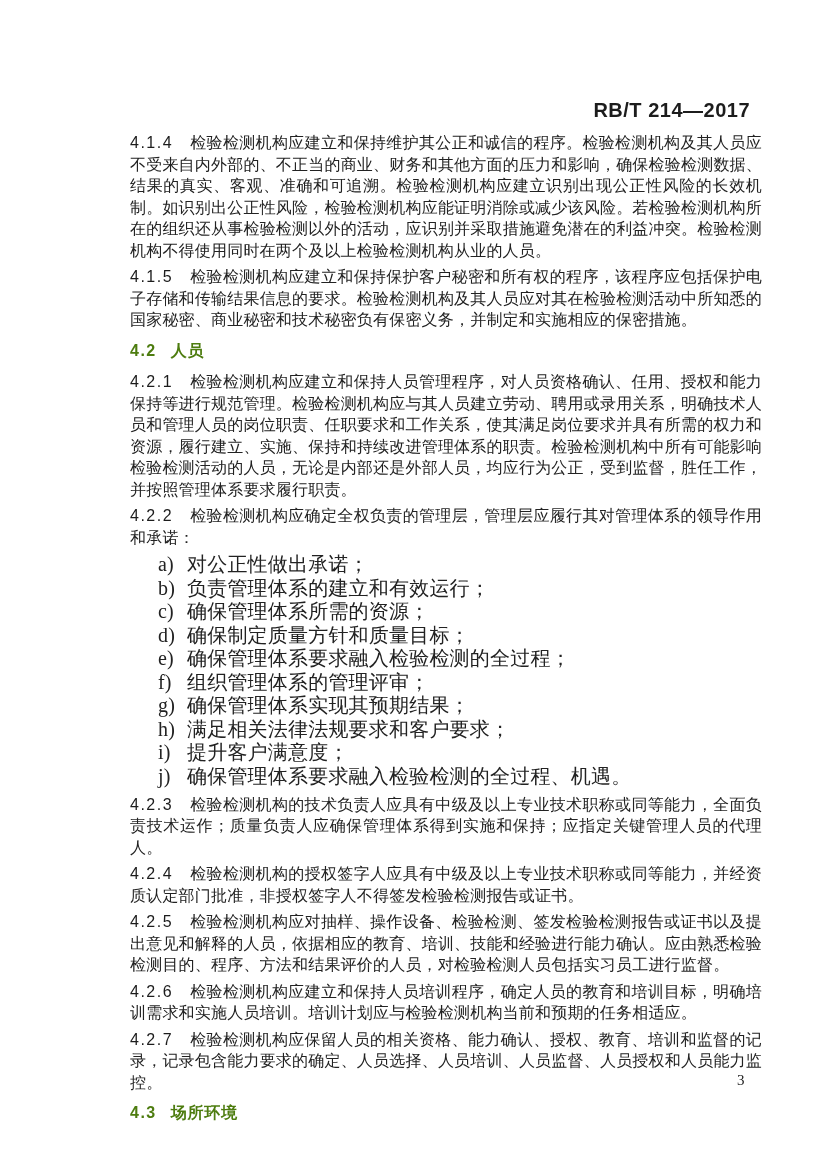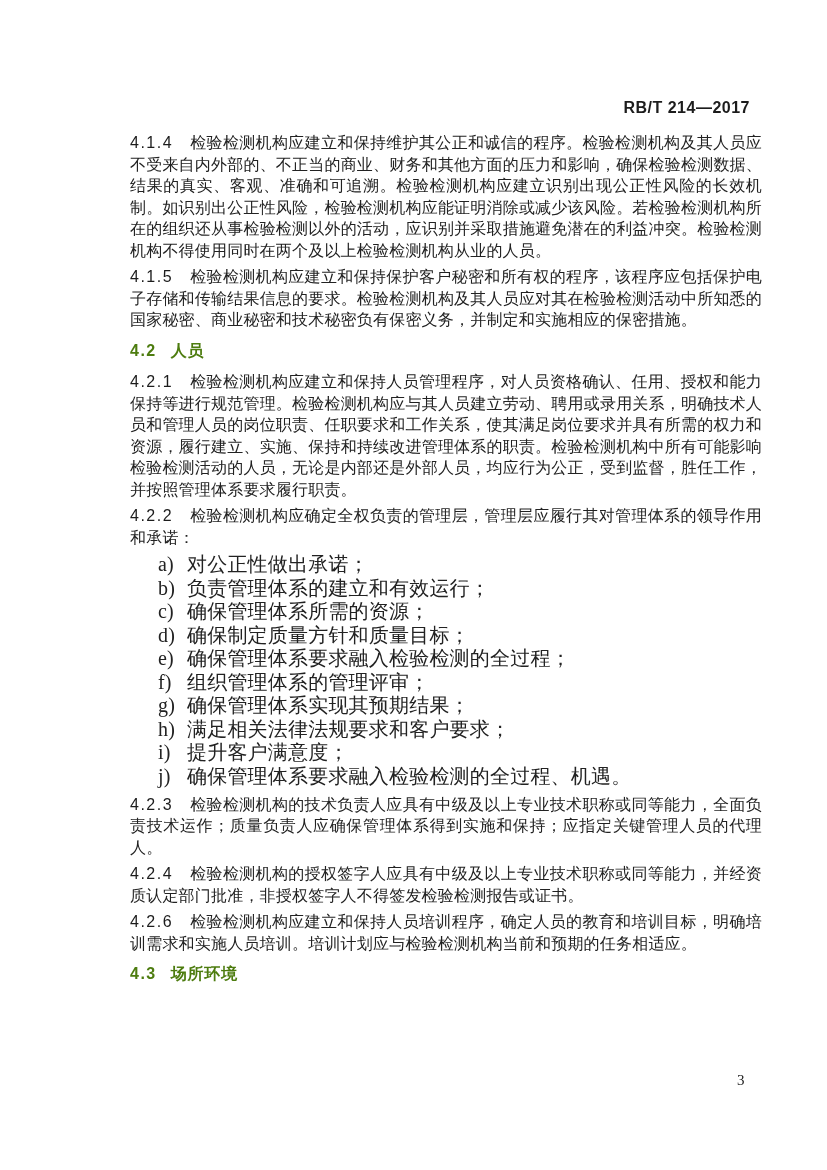--- a/index.html
+++ b/index.html
@@ -7,21 +7,21 @@
     position:relative;
     width:827px;height:1170px;
     background:#ffffff;
     overflow:hidden;
     font-family:"Liberation Serif","DejaVu Serif",serif;
     color:#222222;
   }
   .doc-header{
     position:absolute;top:99px;right:77px;
     font-family:"Liberation Sans","DejaVu Sans",sans-serif;
-    font-size:16px;font-weight:600;letter-spacing:0.5px;
+    font-size:20px;font-weight:600;letter-spacing:0.5px;
     color:#1c1c1c;white-space:nowrap;
   }
   .content{
     position:absolute;left:130px;top:132px;width:632px;
   }
   .clause{
     font-size:16px;line-height:21.5px;
     text-align:justify;text-justify:inter-ideograph;
     letter-spacing:0.2px;
     margin:0 0 5px 0;
@@ -73,18 +73,20 @@
         <div class="list-item"><span class="marker">d)</span><span>确保制定质量方针和质量目标；</span></div>
         <div class="list-item"><span class="marker">e)</span><span>确保管理体系要求融入检验检测的全过程；</span></div>
         <div class="list-item"><span class="marker">f)</span><span>组织管理体系的管理评审；</span></div>
         <div class="list-item"><span class="marker">g)</span><span>确保管理体系实现其预期结果；</span></div>
         <div class="list-item"><span class="marker">h)</span><span>满足相关法律法规要求和客户要求；</span></div>
         <div class="list-item"><span class="marker">i)</span><span>提升客户满意度；</span></div>
         <div class="list-item"><span class="marker">j)</span><span>确保管理体系要求融入检验检测的全过程、机遇。</span></div>
       </div>
       <p class="clause"><span class="num">4.2.3</span><span>检验检测机构的技术负责人应具有中级及以上专业技术职称或同等能力，全面负责技术运作；质量负责人应确保管理体系得到实施和保持；应指定关键管理人员的代理人。</span></p>
       <p class="clause"><span class="num">4.2.4</span><span>检验检测机构的授权签字人应具有中级及以上专业技术职称或同等能力，并经资质认定部门批准，非授权签字人不得签发检验检测报告或证书。</span></p>
+      <p class="clause"><span class="num">4.2.5</span><span>检验检测机构应对抽样、操作设备、检验检测、签发检验检测报告或证书以及提出意见和解释的人员，依据相应的教育、培训、技能和经验进行能力确认。应由熟悉检验检测目的、程序、方法和结果评价的人员，对检验检测人员包括实习员工进行监督。</span></p>
       <p class="clause"><span class="num">4.2.6</span><span>检验检测机构应建立和保持人员培训程序，确定人员的教育和培训目标，明确培训需求和实施人员培训。培训计划应与检验检测机构当前和预期的任务相适应。</span></p>
+      <p class="clause"><span class="num">4.2.7</span><span>检验检测机构应保留人员的相关资格、能力确认、授权、教育、培训和监督的记录，记录包含能力要求的确定、人员选择、人员培训、人员监督、人员授权和人员能力监控。</span></p>
       <div class="sec-heading"><span class="num">4.3</span><span>场所环境</span></div>
     </div>
 
   <div class="page-number">3</div>
 </div>
 
 </body></html>

